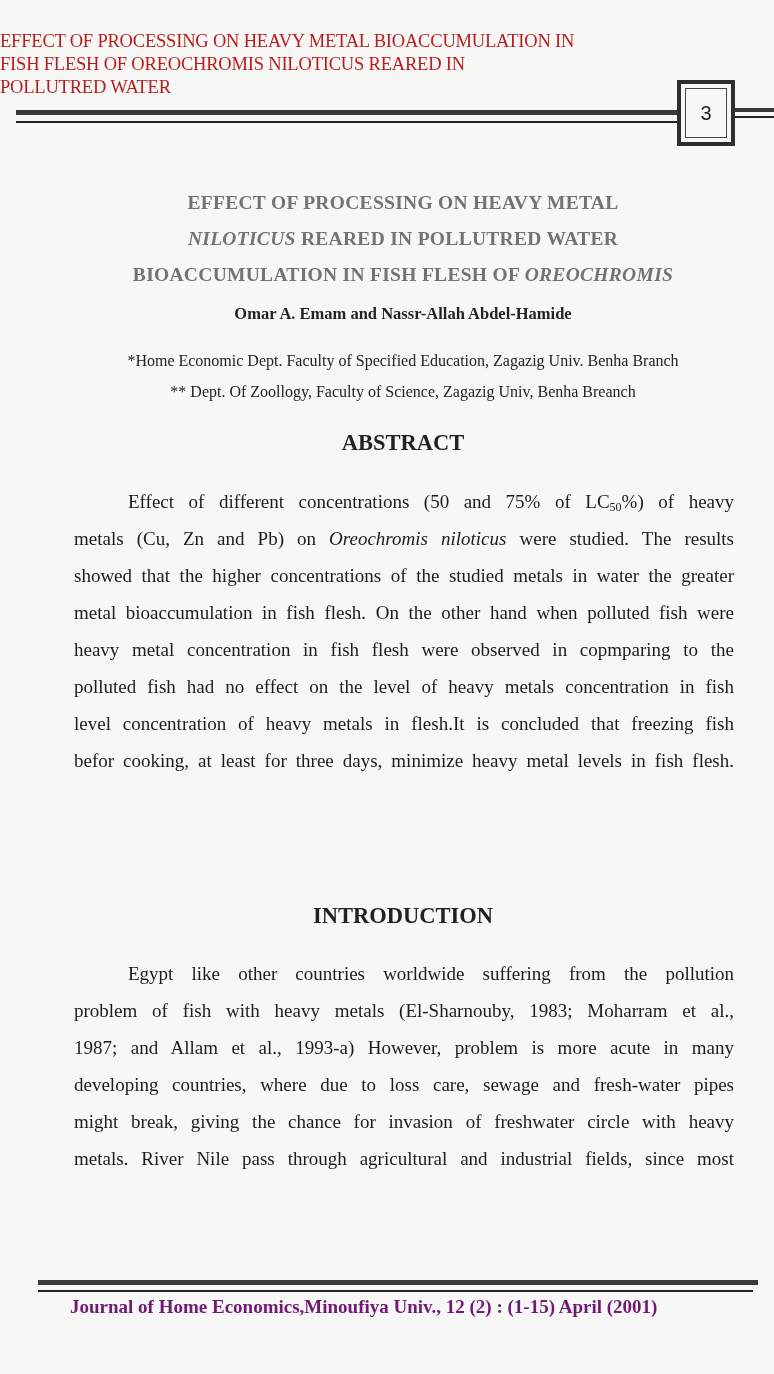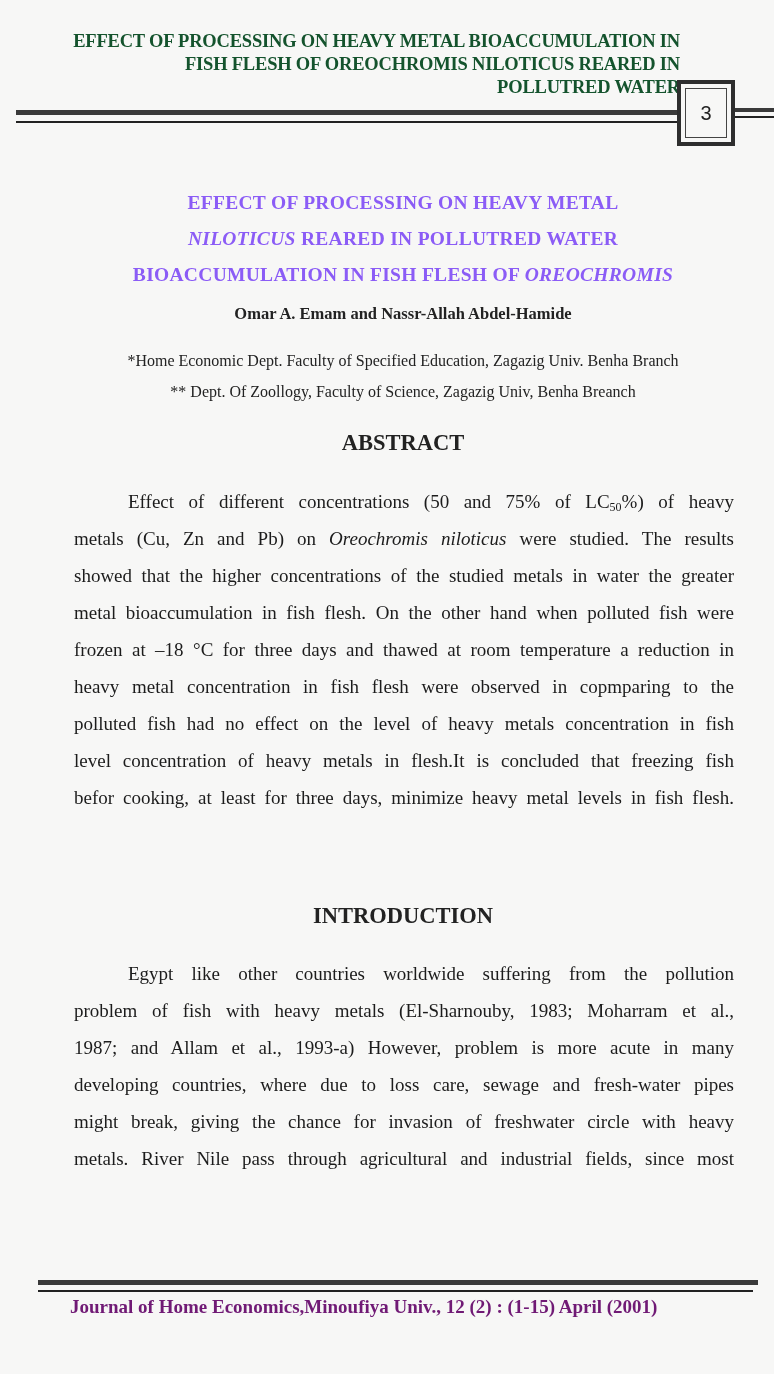--- a/index.html
+++ b/index.html
@@ -4,22 +4,22 @@
 <style>
   html, body { margin: 0; padding: 0; }
   body {
     width: 774px; height: 1374px; position: relative; overflow: hidden;
     background: #f7f7f6;
     color: #1c1c1c;
     font-family: "Liberation Serif", "DejaVu Serif", serif;
   }
   .running-head {
     position: absolute; left: 0; top: 30px; width: 680px;
-    text-align: right; font-size: 18.5px; line-height: 23px;
-    letter-spacing: -0.2px; color: #14532d; font-weight: bold;
+    text-align: left; font-size: 18.5px; line-height: 23px;
+    letter-spacing: -0.2px; color: #b91c1c;
   }
   .running-head div { white-space: nowrap; }
   .rule-thick {
     position: absolute; height: 5px; background: #3a3a3a;
   }
   .rule-thin {
     position: absolute; height: 1.5px; background: #222;
   }
   .page-box {
     position: absolute; left: 677px; top: 80px; width: 58px; height: 66px;
@@ -29,21 +29,21 @@
   .page-box-inner {
     position: absolute; left: 4px; top: 4px; right: 4px; bottom: 4px;
     border: 1px solid #444;
     display: flex; align-items: center; justify-content: center;
     font-family: "Liberation Sans", "DejaVu Sans", sans-serif;
     font-size: 20px; color: #222;
   }
   .title {
     position: absolute; left: 60px; top: 185px; width: 686px;
     text-align: center; font-weight: bold; font-size: 19.5px;
-    line-height: 36px; letter-spacing: 0.3px; color: #8b5cf6;
+    line-height: 36px; letter-spacing: 0.3px; color: #737373;
   }
   .title i { font-style: italic; }
   .authors {
     position: absolute; left: 60px; top: 304px; width: 686px;
     text-align: center; font-weight: bold; font-size: 16.5px; color: #222;
   }
   .affil {
     position: absolute; left: 40px; width: 726px; text-align: center;
     font-size: 16px; color: #222;
   }
@@ -92,21 +92,20 @@
 <div class="affil" style="top:352px;">*Home Economic Dept. Faculty of Specified Education, Zagazig Univ. Benha Branch</div>
 <div class="affil" style="top:383px;">** Dept. Of Zoollogy, Faculty of Science, Zagazig Univ, Benha Breanch</div>
 
 <div class="section-head" style="top:430px;">ABSTRACT</div>
 
 <div class="para" style="top:483px;">
   <span class="line indent"><span>Effect of different concentrations (50 and 75% of LC</span><sub>50</sub><span>%) of heavy</span></span>
   <span class="line"><span>metals (Cu, Zn and Pb) on </span><i>Oreochromis niloticus</i><span> were studied. The results</span></span>
   <span class="line">showed that the higher concentrations of the studied metals in water the greater</span>
   <span class="line">metal bioaccumulation in fish flesh. On the other hand when polluted fish were</span>
-  <span class="line">frozen at –18 °C for three days and thawed at room temperature a reduction in</span>
   <span class="line">heavy metal concentration in fish flesh were observed in copmparing to the</span>
   <span class="line">polluted fish had no effect on the level of heavy metals concentration in fish</span>
   <span class="line">level concentration of heavy metals in flesh.It is concluded that freezing fish</span>
   <span class="line">befor cooking, at least for three days, minimize heavy metal levels in fish flesh.</span>
 </div>
 
 <div class="section-head" style="top:903px;">INTRODUCTION</div>
 
 <div class="para" style="top:955px;">
   <span class="line indent">Egypt like other countries worldwide suffering from the pollution</span>

